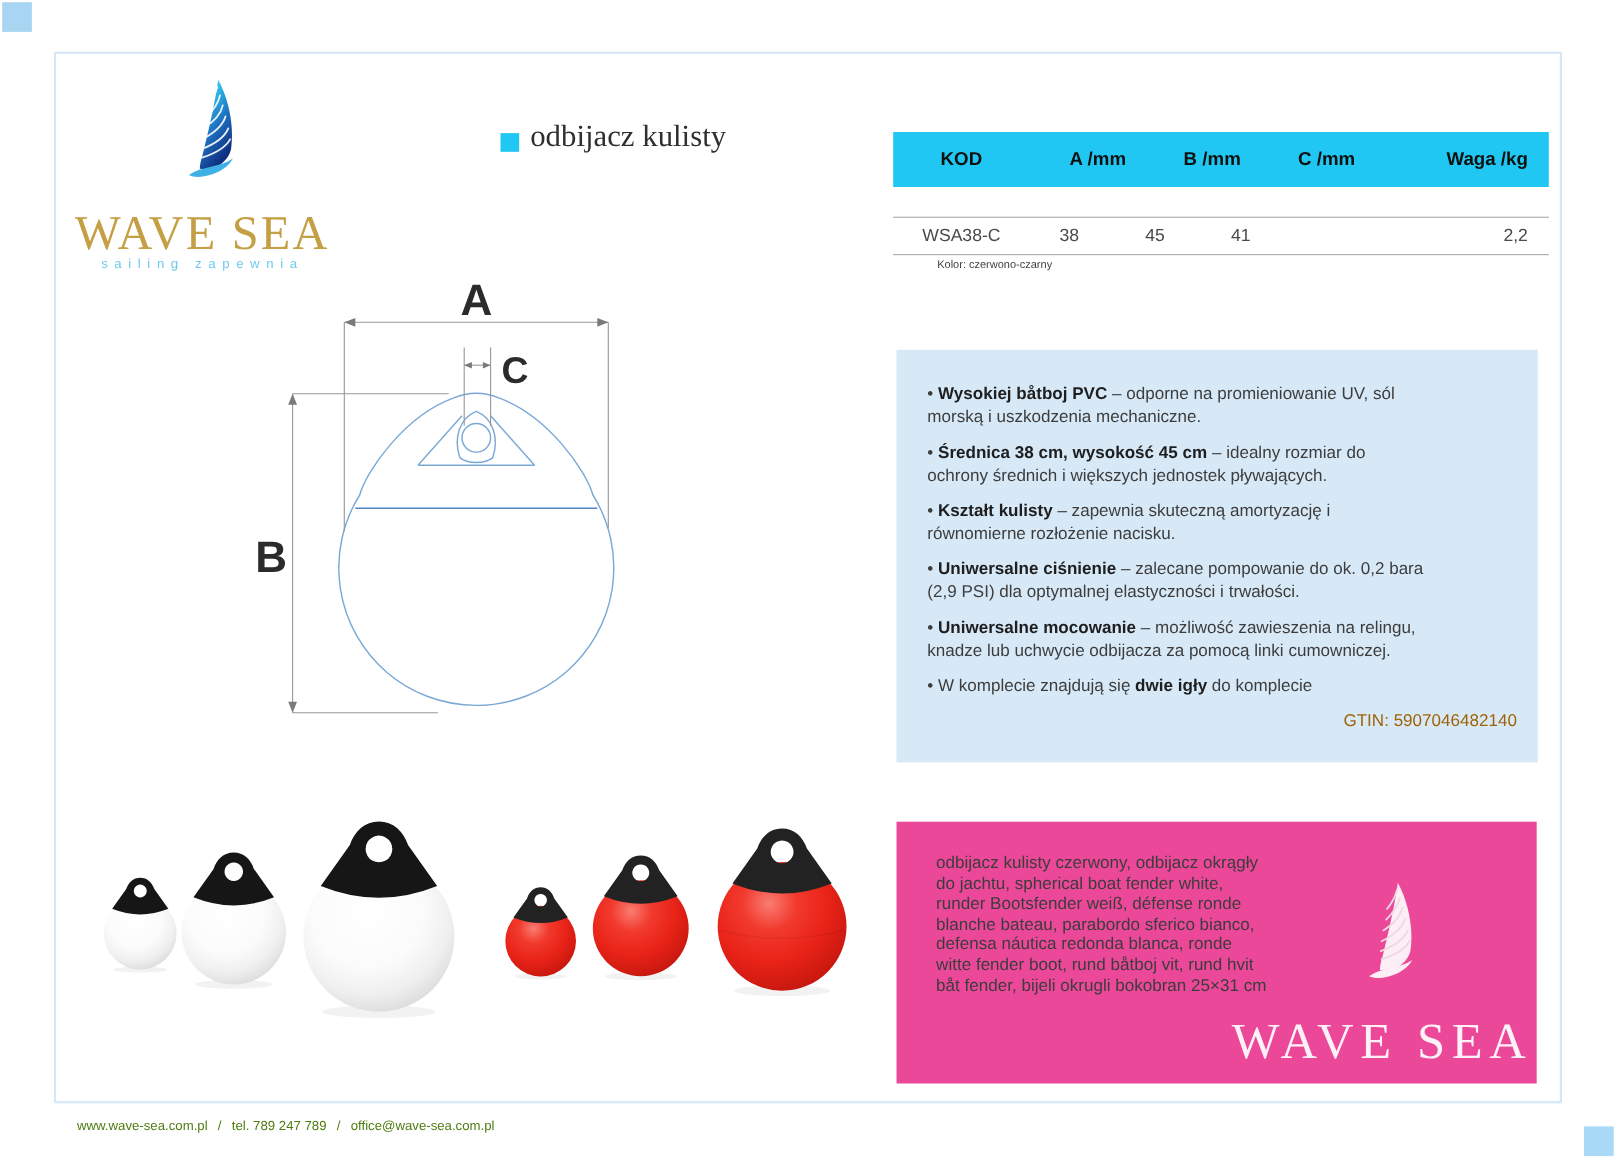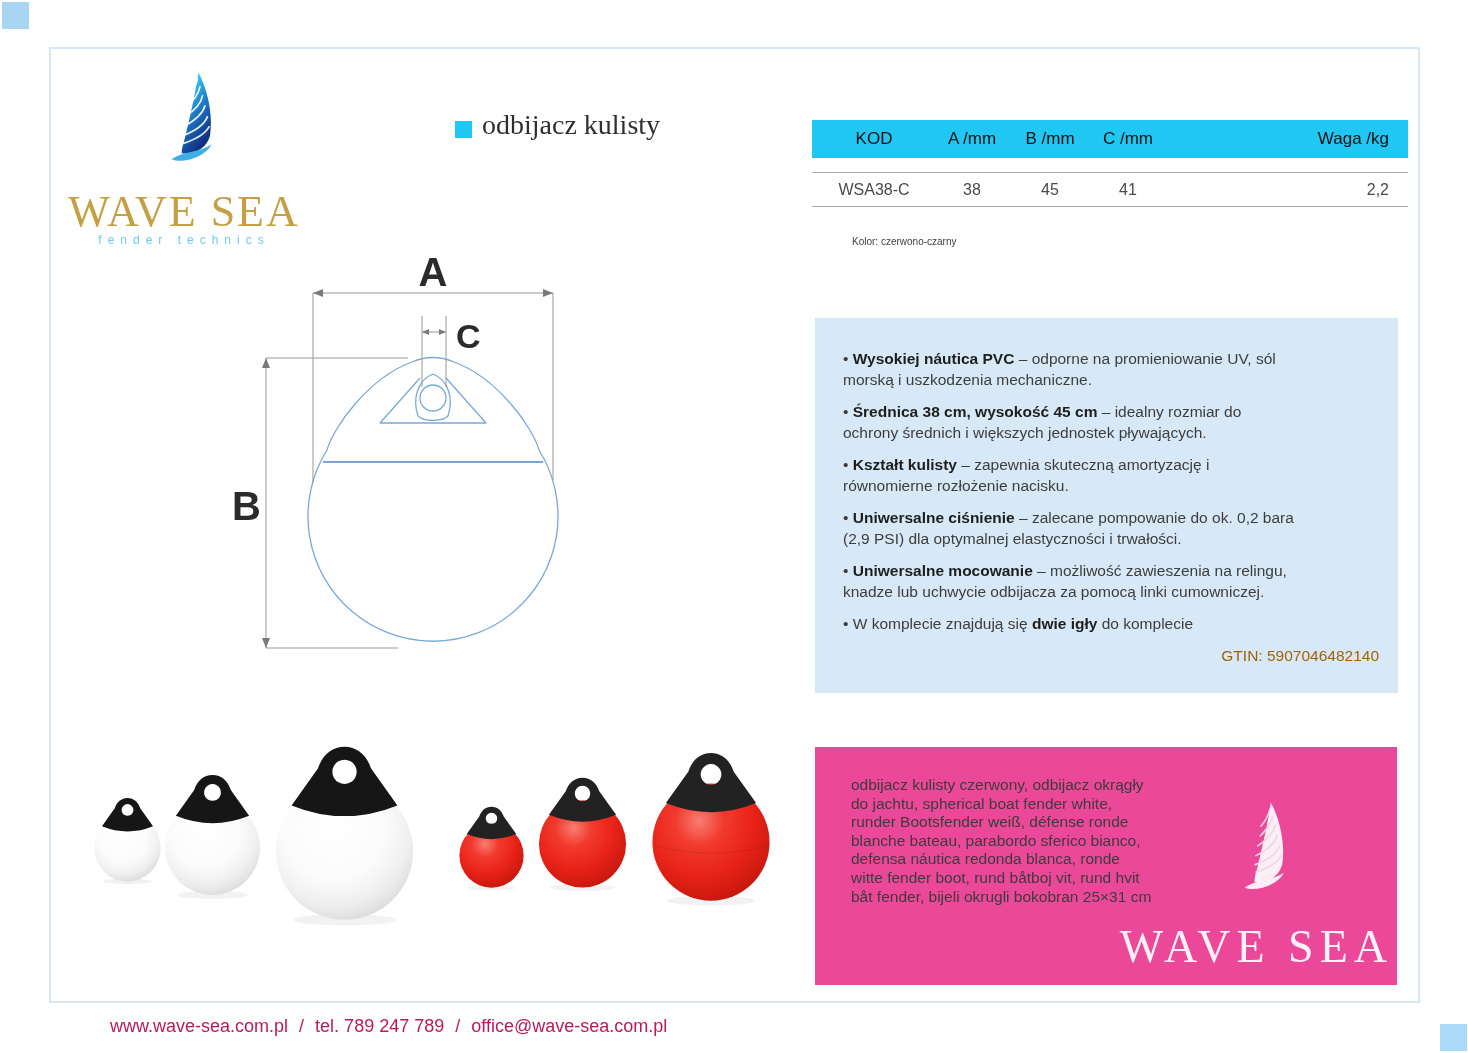--- a/index.html
+++ b/index.html
@@ -22,23 +22,23 @@
               color:#c49f43;letter-spacing:2px;white-space:nowrap;}
   .brand-tagline{position:absolute;left:64px;top:233px;width:240px;text-align:center;
               font-size:12px;color:#6fcaed;letter-spacing:6px;white-space:nowrap;}
 
   
   .title-bullet{position:absolute;left:455px;top:121px;width:17px;height:17px;background:#1fc7f2;}
   .page-title{position:absolute;left:482px;top:109px;font-size:28px;color:#2f2f2f;font-family:Liberation Serif, serif;}
 
   
   .spec-table{position:absolute;left:812px;top:120px;width:596px;}
-  .spec-header{display:flex;align-items:center;height:38px;background:#1fc7f2;
-               font-weight:normal;font-size:17px;color:#101010;}
-  .spec-row{display:flex;align-items:center;height:33px;margin-top:14px;
+  .spec-header{display:flex;align-items:center;height:50px;background:#1fc7f2;
+               font-weight:bold;font-size:17px;color:#101010;gap:26px;}
+  .spec-row{display:flex;align-items:center;height:33px;margin-top:27px;
             border-top:1px solid #a9a9a9;border-bottom:1px solid #a9a9a9;
             font-size:16px;color:#4a4a4a;justify-content:flex-end;}
   .col-kod{width:124px;text-align:center;}
   .col-a{width:72px;text-align:center;}
   .col-b{width:84px;text-align:center;}
   .col-c{width:72px;text-align:center;}
   .col-waga{flex:1;text-align:right;padding-right:19px;}
   .color-note{position:absolute;left:852px;top:236px;font-size:10px;color:#3f3f3f;}
 
   
@@ -58,21 +58,21 @@
   
   .gray-box{position:absolute;left:815px;top:747px;width:582px;height:238px;
             background:#ec4899;overflow:hidden;}
   .description{position:absolute;left:36px;top:29px;width:302px;
                font-size:15.5px;line-height:18.6px;color:#3c3c3c;}
   .wm-sail{position:absolute;left:428px;top:46px;width:49px;height:122px;opacity:.9;}
   .wm-text{position:absolute;right:4px;bottom:12px;font-family:"Liberation Serif",serif;
            font-size:46px;color:#ffffff;letter-spacing:6px;white-space:nowrap;opacity:.92;}
 
   
-  .footer{position:absolute;left:70px;top:1016px;font-size:18px;color:#be185d;margin-left:40px;}
+  .footer{position:absolute;left:70px;top:1016px;font-size:12px;color:#4d7c0f;}
   .footer span{margin-right:6px;}
 </style>
 </head>
 <body>
 
 <div class="canvas">
 
   <svg width="0" height="0" style="position:absolute" aria-hidden="true">
     <defs>
       <radialGradient id="sphereWhite" cx="42%" cy="33%" r="68%">
@@ -106,21 +106,21 @@
       <path d="M33,10 C31,18 27,25 22,31"></path>
       <path d="M36,19 C34,29 28,36 21,43"></path>
       <path d="M39,30 C37,40 29,48 18,55"></path>
       <path d="M42,42 C39,52 30,60 16,67"></path>
       <path d="M45,55 C41,65 31,72 15,78"></path>
       <path d="M47,67 C42,76 32,82 16,87"></path>
     </g>
     <path d="M2,106 C16,96 36,98 50,88 C42,104 14,112 2,106 Z" fill="#3fb0e6"></path>
   </svg>
   <div class="brand-name">WAVE SEA</div>
-  <div class="brand-tagline">fender technics</div>
+  <div class="brand-tagline">sailing zapewnia</div>
 
   <div class="title-bullet"></div>
   <div class="page-title">odbijacz kulisty</div>
 
   <div class="spec-table">
     <div class="spec-header">
       <div class="col-kod">KOD</div>
       <div class="col-a">A /mm</div>
       <div class="col-b">B /mm</div>
       <div class="col-c">C /mm</div>
@@ -166,21 +166,21 @@
         <polygon points="216,82 209,79 209,85"></polygon>
       <polygon points="36,108 32,118 40,118"></polygon>
         <polygon points="36,398 32,388 40,388"></polygon>
     </g>
     <text class="dim-label" x="203" y="36" font-size="40" text-anchor="middle">A</text>
     <text class="dim-label" x="2" y="270" font-size="40">B</text>
     <text class="dim-label" x="226" y="98" font-size="34">C</text>
   </svg>
 
   <div class="info-box">
-    <p class="feature"><span>• </span><b>Wysokiej náutica PVC</b><span> – odporne na promieniowanie UV, sól morską i uszkodzenia mechaniczne.</span></p>
+    <p class="feature"><span>• </span><b>Wysokiej båtboj PVC</b><span> – odporne na promieniowanie UV, sól morską i uszkodzenia mechaniczne.</span></p>
     <p class="feature"><span>• </span><b>Średnica 38 cm, wysokość 45 cm</b><span> – idealny rozmiar do ochrony średnich i większych jednostek pływających.</span></p>
     <p class="feature"><span>• </span><b>Kształt kulisty</b><span> – zapewnia skuteczną amortyzację i równomierne rozłożenie nacisku.</span></p>
     <p class="feature"><span>• </span><b>Uniwersalne ciśnienie</b><span> – zalecane pompowanie do ok. 0,2 bara (2,9 PSI) dla optymalnej elastyczności i trwałości.</span></p>
     <p class="feature"><span>• </span><b>Uniwersalne mocowanie</b><span> – możliwość zawieszenia na relingu, knadze lub uchwycie odbijacza za pomocą linki cumowniczej.</span></p>
     <p class="feature"><span>• W komplecie znajdują się </span><b>dwie igły</b><span> do komplecie</span></p>
     <div class="gtin">GTIN: 5907046482140</div>
   </div>
 
   <svg class="fender" style="left:93px;top:795px;width:69px;height:90px" viewBox="0 0 100 130">
     <ellipse cx="50" cy="125" rx="36" ry="4" fill="#000" opacity="0.05"></ellipse>

